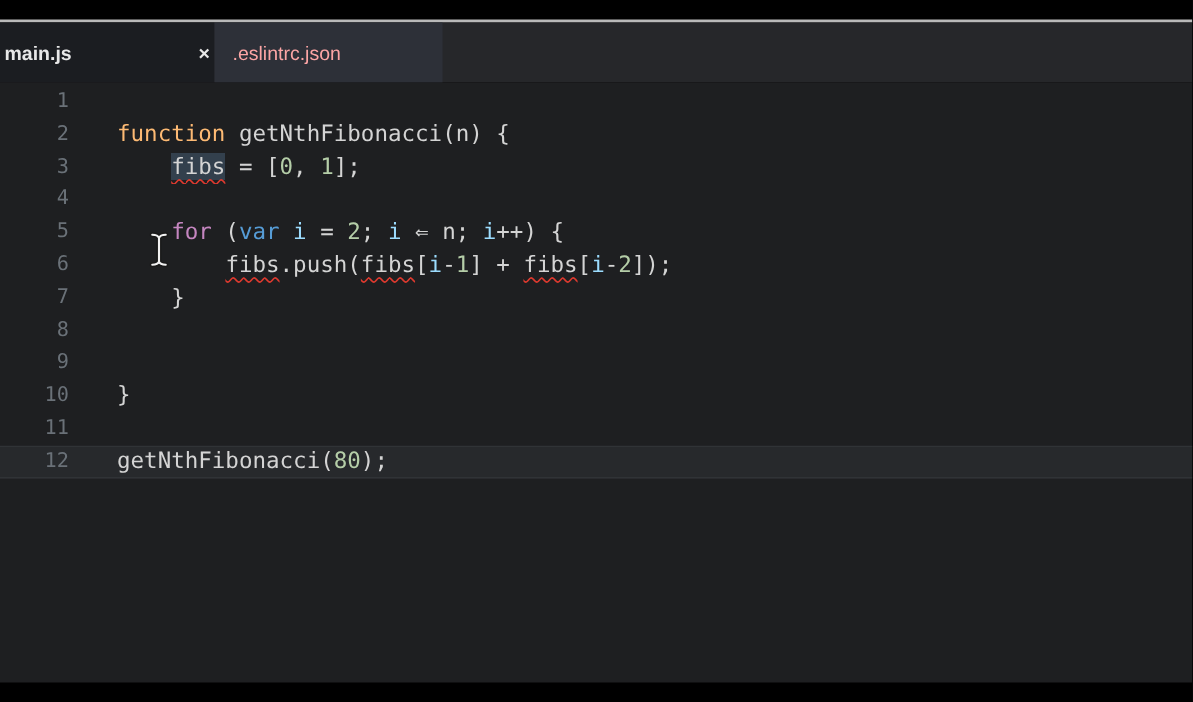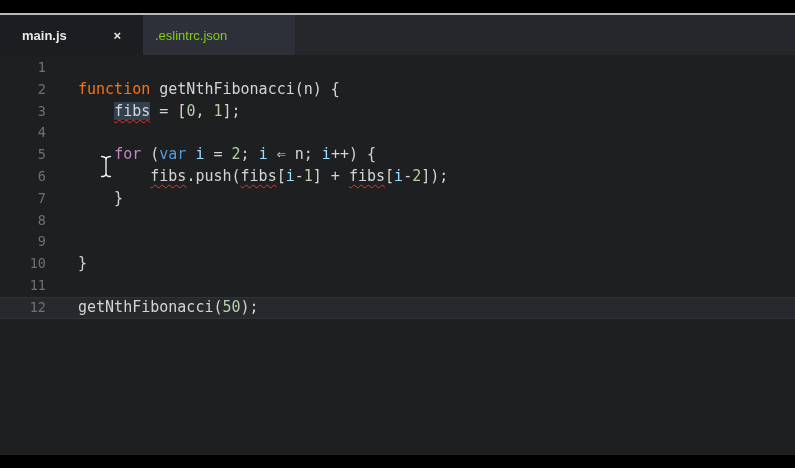--- a/index.html
+++ b/index.html
@@ -6,25 +6,25 @@
   .window{
     position:relative;width:795px;height:468px;overflow:hidden;
     background:#000;font-family:"Liberation Sans",sans-serif;
   }
   .titlebar{height:13px;background:#000;}
   .top-accent-line{height:2px;background:var(--accent-line,#b9b9b9);}
   .tabstrip{height:40px;background:var(--tabstrip-bg,#26272a);display:flex;align-items:stretch;}
   .tab{display:flex;align-items:center;font-size:13px;box-sizing:border-box;}
   .tab.active{
     width:143px;background:var(--active-tab-bg,#1b1d21);
-    color:#e8e8e8;font-weight:bold;justify-content:space-between;padding:0 22px;
+    color:#e8e8e8;font-weight:bold;justify-content:space-between;padding:0 3px;
   }
   .tab.inactive{
     width:152px;background:var(--inactive-tab-bg,#2d3038);
-    color:#84cc16;padding:0 12px;
+    color:#fca5a5;padding:0 12px;
   }
   .tab-close{
     color:#e8e8e8;font-size:13px;font-weight:bold;cursor:pointer;line-height:1;
   }
   .editor{
     position:relative;height:400px;background:var(--editor-bg,#1e1f21);
     font-family:"DejaVu Sans Mono","Liberation Mono",monospace;font-size:15px;
     padding-top:2px;box-sizing:border-box;
   }
   .line{display:flex;height:21.8px;line-height:21.8px;white-space:pre;}
@@ -71,31 +71,31 @@
       <span class="tab-close">×</span>
     </div>
     <div class="tab inactive">
       <span>.eslintrc.json</span>
     </div>
   </div>
 
   <div class="editor">
     <div>
         <div class="line"><span class="gutter">1</span><span class="codetext"></span></div>
-        <div class="line"><span class="gutter">2</span><span class="codetext"><span style="color: #f97316;">function </span><span style="color: rgb(212, 212, 212); margin-top: 40px;">getNthFibonacci</span><span style="color: rgb(212, 212, 212);">(n) {</span></span></div>
+        <div class="line"><span class="gutter">2</span><span class="codetext"><span style="color: #fdba74;">function </span><span style="color: rgb(212, 212, 212); margin-top: 40px;">getNthFibonacci</span><span style="color: rgb(212, 212, 212);">(n) {</span></span></div>
         <div class="line"><span class="gutter">3</span><span class="codetext"><span style="color: rgb(212, 212, 212);">    </span><span class="squiggle word-highlight" style="color: rgb(212, 212, 212);">fibs</span><span style="color: rgb(212, 212, 212);"> = [</span><span style="color: rgb(181, 206, 168);">0</span><span style="color: rgb(212, 212, 212);">, </span><span style="color: rgb(181, 206, 168);">1</span><span style="color: rgb(212, 212, 212);">];</span></span></div>
         <div class="line"><span class="gutter">4</span><span class="codetext"></span></div>
         <div class="line"><span class="gutter">5</span><span class="codetext"><span style="color: rgb(212, 212, 212);">    </span><span style="color: rgb(197, 134, 192);">for</span><span style="color: rgb(212, 212, 212);"> (</span><span style="color: rgb(86, 156, 214);">var</span><span style="color: rgb(212, 212, 212);"> </span><span style="color: rgb(156, 220, 254);">i</span><span style="color: rgb(212, 212, 212);"> = </span><span style="color: rgb(181, 206, 168);">2</span><span style="color: rgb(212, 212, 212);">; </span><span style="color: rgb(156, 220, 254);">i</span><span style="color: rgb(212, 212, 212);"> ⇐ </span><span style="color: rgb(212, 212, 212);">n</span><span style="color: rgb(212, 212, 212);">; </span><span style="color: rgb(156, 220, 254);">i</span><span style="color: rgb(212, 212, 212);">++</span><span style="color: rgb(212, 212, 212);">) {</span></span></div>
         <div class="line"><span class="gutter">6</span><span class="codetext"><span style="color: rgb(212, 212, 212);">        </span><span class="squiggle" style="color: rgb(212, 212, 212);">fibs</span><span style="color: rgb(212, 212, 212);">.push(</span><span class="squiggle" style="color: rgb(212, 212, 212);">fibs</span><span style="color: rgb(212, 212, 212);">[</span><span style="color: rgb(156, 220, 254);">i</span><span style="color: rgb(212, 212, 212);">-</span><span style="color: rgb(181, 206, 168);">1</span><span style="color: rgb(212, 212, 212);">] + </span><span class="squiggle" style="color: rgb(212, 212, 212);">fibs</span><span style="color: rgb(212, 212, 212);">[</span><span style="color: rgb(156, 220, 254);">i</span><span style="color: rgb(212, 212, 212);">-</span><span style="color: rgb(181, 206, 168);">2</span><span style="color: rgb(212, 212, 212);">]);</span></span></div>
         <div class="line"><span class="gutter">7</span><span class="codetext"><span style="color: rgb(212, 212, 212);">    }</span></span></div>
         <div class="line"><span class="gutter">8</span><span class="codetext"></span></div>
         <div class="line"><span class="gutter">9</span></div>
         <div class="line"><span class="gutter">10</span><span class="codetext"><span style="color: rgb(212, 212, 212);">}</span></span></div>
         <div class="line"><span class="gutter">11</span><span class="codetext"></span></div>
-        <div class="line active"><span class="gutter">12</span><span class="codetext"><span style="color: rgb(212, 212, 212);">getNthFibonacci(</span><span style="color: rgb(181, 206, 168);">50</span><span style="color: rgb(212, 212, 212);">);</span></span></div>
+        <div class="line active"><span class="gutter">12</span><span class="codetext"><span style="color: rgb(212, 212, 212);">getNthFibonacci(</span><span style="color: rgb(181, 206, 168);">80</span><span style="color: rgb(212, 212, 212);">);</span></span></div>
       </div>
 
 
     <div class="ibeam">
       <svg width="14" height="25" viewBox="0 0 14 25">
         <g fill="none" stroke="#1a1a1a" stroke-width="3.4" stroke-linecap="round">
           <path d="M2.5 2.5 C4.5 2.5 6.5 3.3 7 4.6 C7.5 3.3 9.5 2.5 11.5 2.5"></path>
           <path d="M7 4.6 L7 20.4"></path>
           <path d="M2.5 22.5 C4.5 22.5 6.5 21.7 7 20.4 C7.5 21.7 9.5 22.5 11.5 22.5"></path>
         </g>

